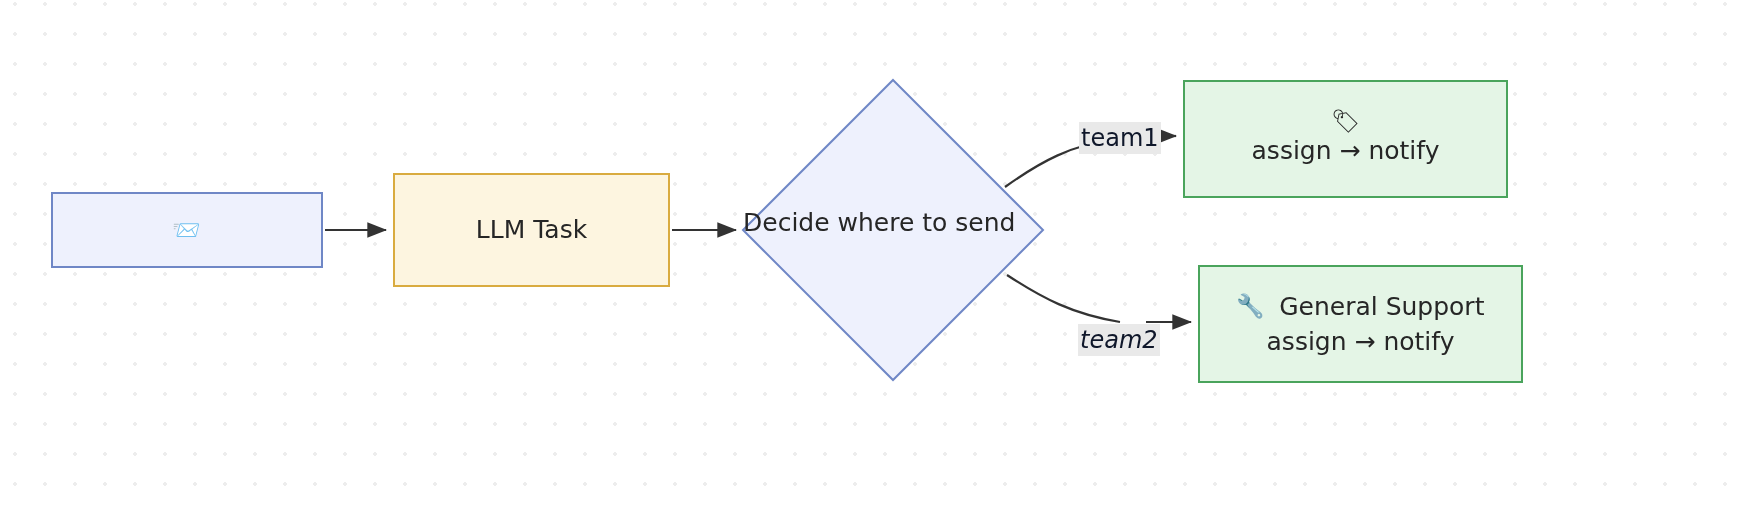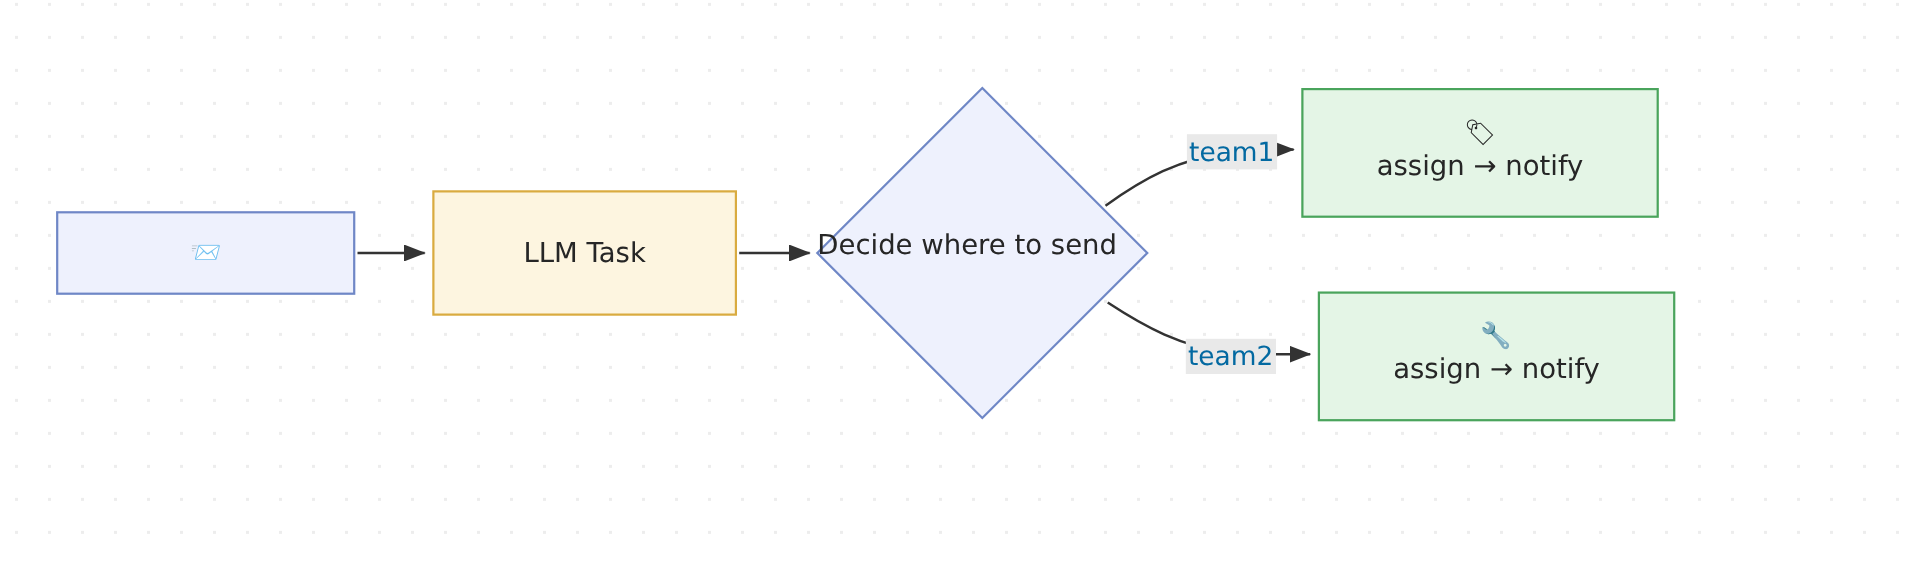--- a/index.html
+++ b/index.html
@@ -82,29 +82,29 @@
     gap: 14px;
   }
   .emoji {
     font-size: 23px;
     line-height: 1;
     display: inline-block;
   }
   .edge-label {
     position: absolute;
     background: #e9e9e9;
-    color: #0369a1;
+    color: #0f172a;
     font-size: 24px;
     line-height: 1.1;
     padding: 3px 2px;
     white-space: nowrap;
     text-align: center;
   }
   .edge-label-1 { left: 1079px; top: 122px; }
-  .edge-label-2 { left: 1078px; top: 308px; }
+  .edge-label-2 { left: 1078px; top: 324px; font-style: italic; }
 </style>
 </head>
 <body>
 
 <div id="canvas">
 
   <svg class="svg-layer" viewBox="0 0 1744 512" xmlns="http://www.w3.org/2000/svg">
     <defs>
       <marker id="arrowhead" markerWidth="9" markerHeight="7" refX="8.5" refY="3.5" orient="auto" markerUnits="strokeWidth">
         <polygon points="0 0, 9 3.5, 0 7" fill="#333333"></polygon>
@@ -142,17 +142,18 @@
   <div class="node node-team node-team-1">
     <div class="row">
       <span class="emoji">🏷</span>
     </div>
     <div>assign → notify</div>
   </div>
 
   <div class="node node-team node-team-2">
     <div class="row">
       <span class="emoji">🔧</span>
+      <span>General Support</span>
     </div>
     <div>assign → notify</div>
   </div>
 
 </div>
 
 </body></html>

